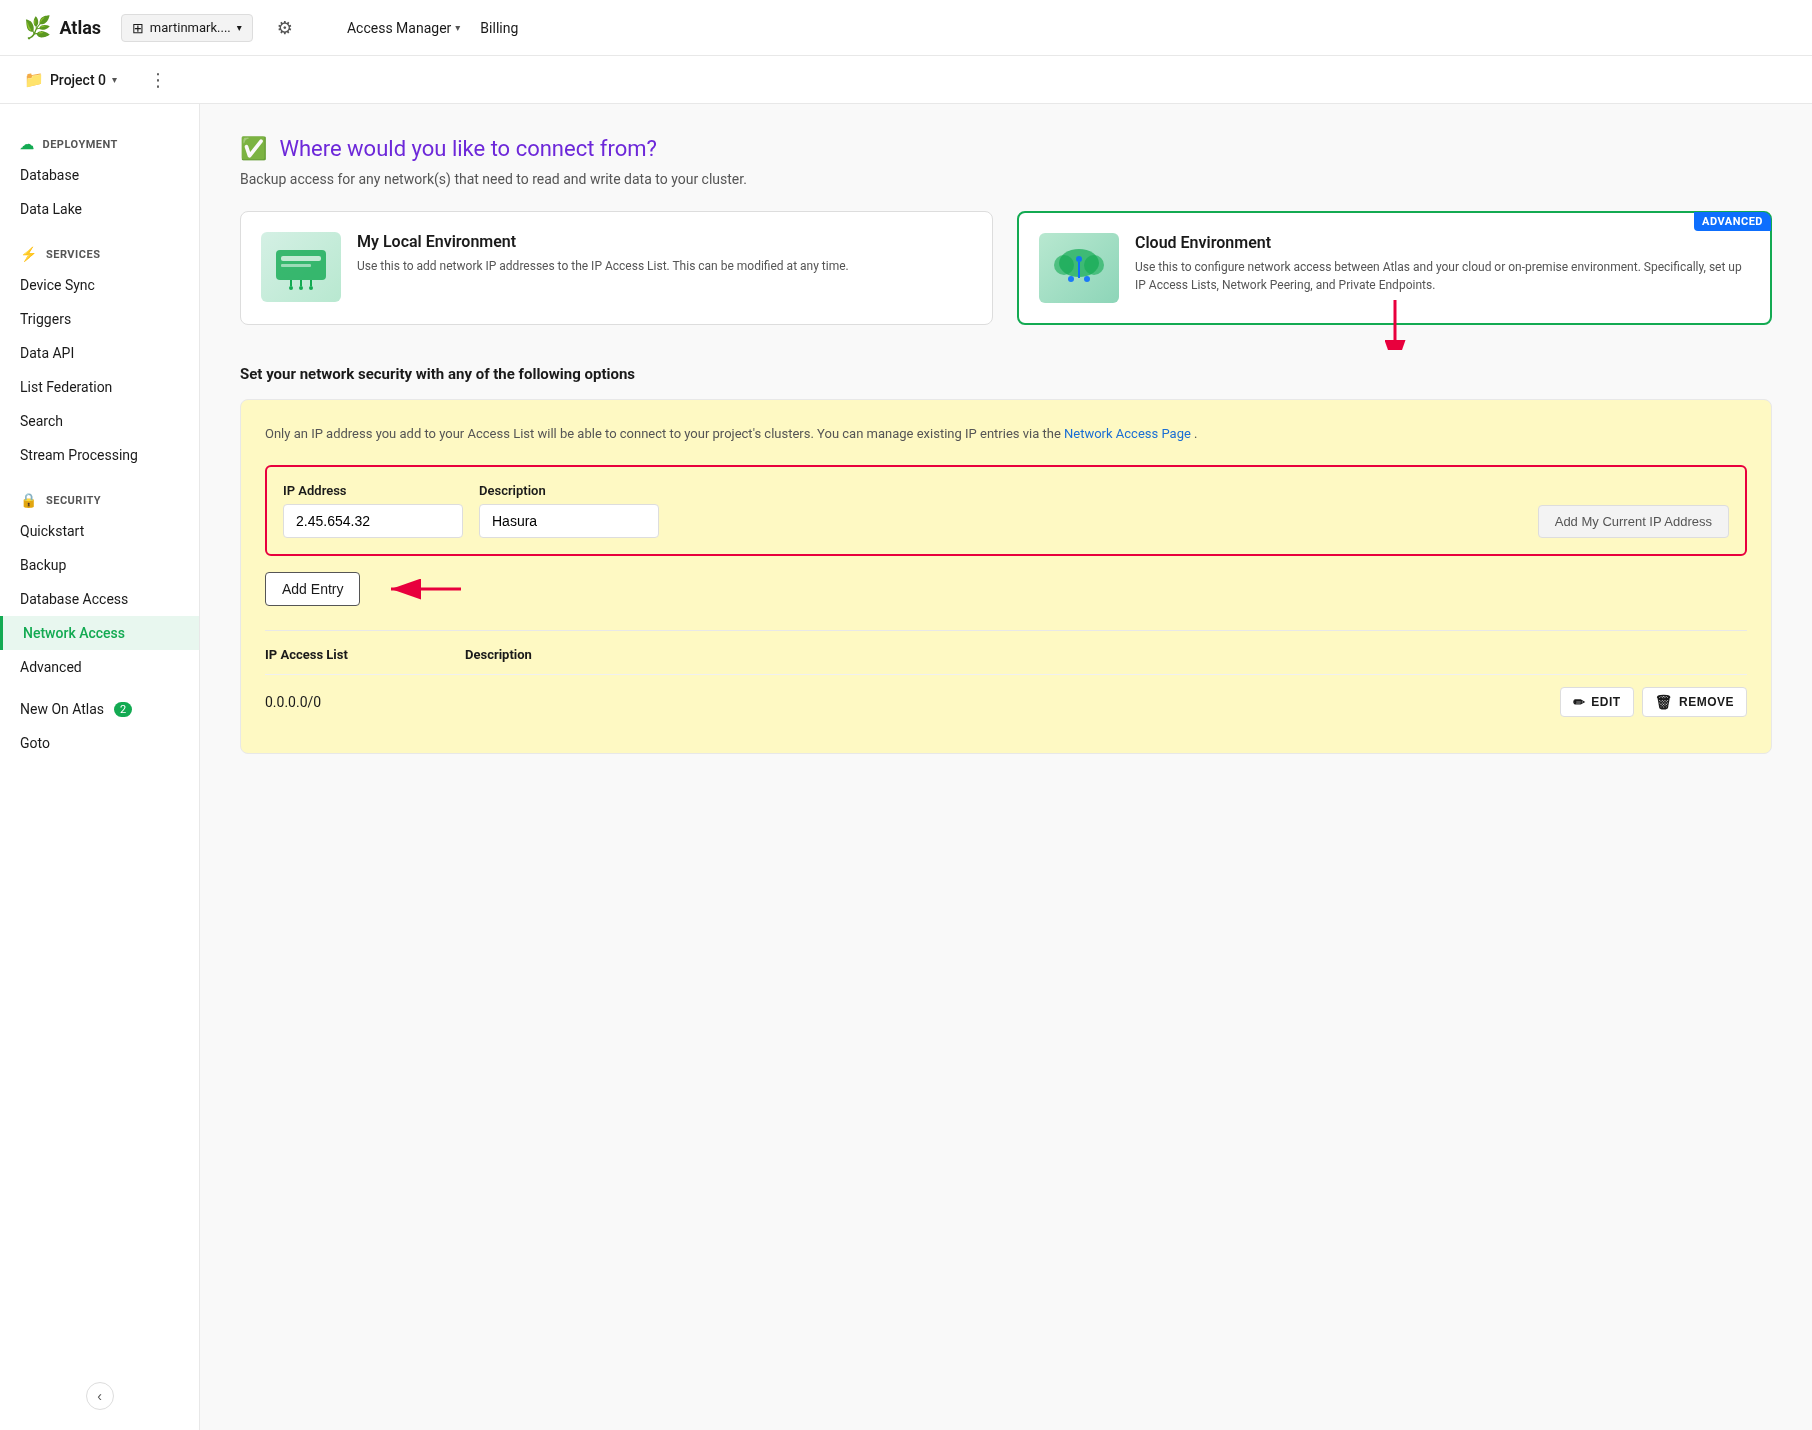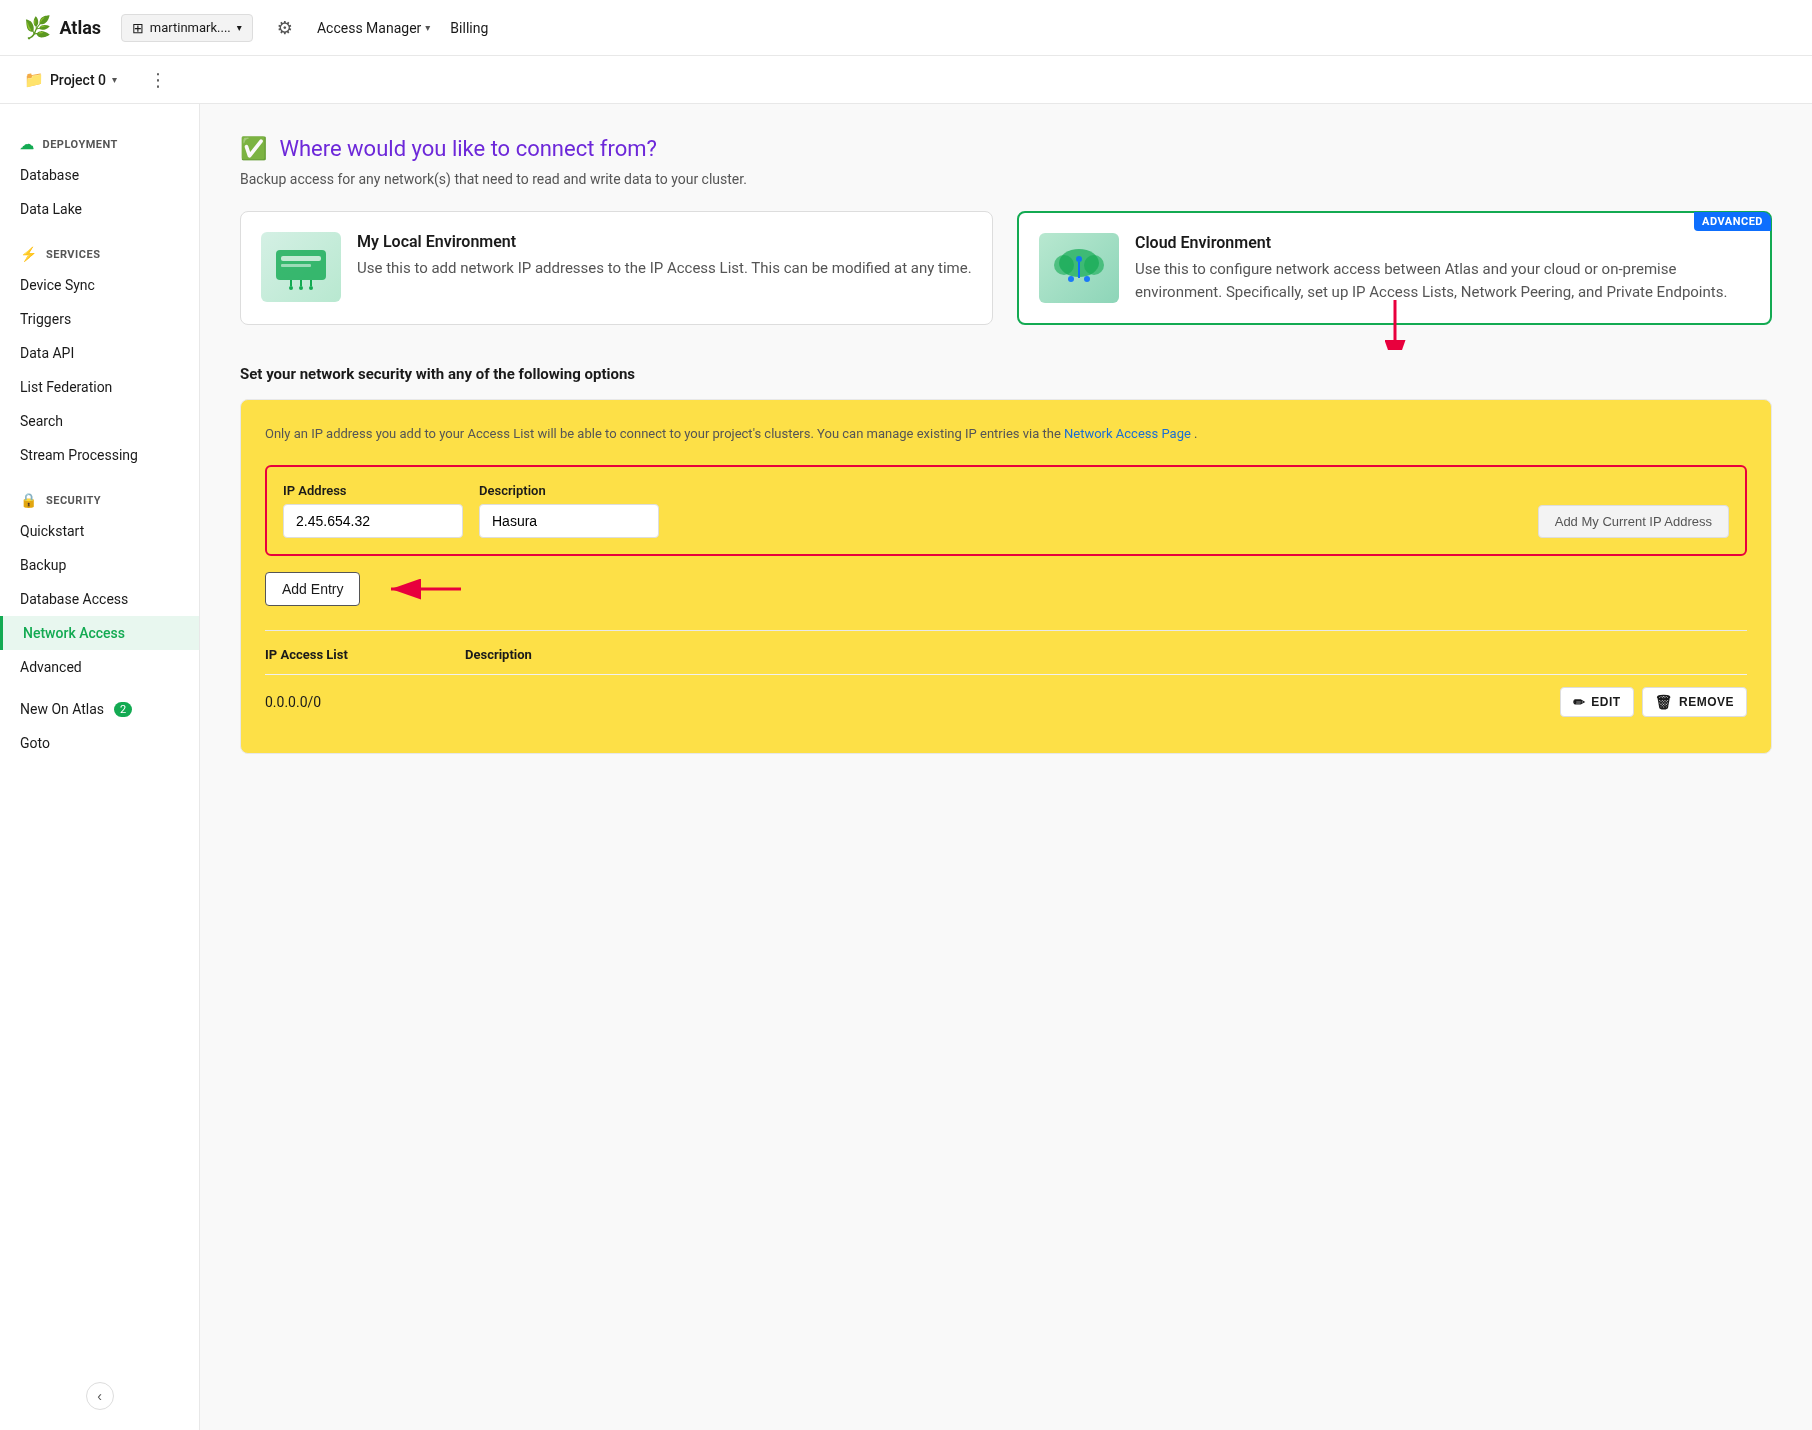--- a/index.html
+++ b/index.html
@@ -13,21 +13,21 @@
     }
     .logo { display: flex; align-items: center; gap: 8px; font-weight: 700; font-size: 18px; color: #1a1a1a; }
     .logo-leaf { color: #13aa52; font-size: 22px; }
     .org-selector {
       display: flex; align-items: center; gap: 6px;
       background: #f3f3f3; border: 1px solid #ddd; border-radius: 4px;
       padding: 5px 10px; cursor: pointer; font-size: 13px;
     }
     .gear-btn { background: none; border: none; cursor: pointer; color: #555; font-size: 18px; padding: 4px; }
     .nav-link { color: #1a1a1a; text-decoration: none; font-size: 14px; cursor: pointer; }
-    .nav-link.has-dropdown { display: flex; align-items: center; gap: 4px; }
+    .nav-link.has-dropdown { display: flex; align-items: center; gap: 4px; margin-left: 30px; }
     .nav-dropdown-arrow { font-size: 10px; color: #555; }
 
     
     .project-bar {
       display: flex; align-items: center;
       background: #fff; border-bottom: 1px solid #e8e8e8;
       padding: 0 24px; height: 48px; gap: 24px;
     }
     .project-selector { display: flex; align-items: center; gap: 6px; cursor: pointer; font-size: 14px; font-weight: 500; }
     .project-icon { font-size: 16px; color: #555; }
@@ -93,27 +93,27 @@
       background: #0d6efd; color: #fff; font-size: 11px; font-weight: 700;
       padding: 3px 8px; border-radius: 0 8px 0 4px; letter-spacing: 0.5px;
     }
     .env-card-image {
       width: 80px; height: 70px; flex-shrink: 0; border-radius: 6px;
       background: linear-gradient(135deg, #d4f0e4 0%, #b8e8d0 100%);
       display: flex; align-items: center; justify-content: center; font-size: 28px;
     }
     .env-card-content {}
     .env-card-title { font-size: 16px; font-weight: 600; margin-bottom: 6px; color: #1a1a1a; }
-    .env-card-desc { font-size: 15px; color: #555; line-height: 1.5; }
+    .env-card-desc { font-size: 12px; color: #555; line-height: 1.5; }
 
     
     .section-title { font-size: 15px; font-weight: 700; margin-bottom: 16px; color: #1a1a1a; }
 
     
-    .white-box { background: #fde047; border: 1px solid #e8e8e8; border-radius: 8px; padding: 24px; margin-bottom: 20px; }
+    .white-box { background: #fef9c3; border: 1px solid #e8e8e8; border-radius: 8px; padding: 24px; margin-bottom: 20px; }
 
     .info-text { font-size: 13px; color: #555; line-height: 1.6; margin-bottom: 20px; }
     .info-link { color: #1a6ed4; text-decoration: none; }
 
     
     .form-section {
       border: 2px solid #e8003d; border-radius: 6px; padding: 16px; margin-bottom: 16px;
       display: flex; align-items: flex-end; gap: 16px;
     }
     .form-field { display: flex; flex-direction: column; gap: 6px; }

